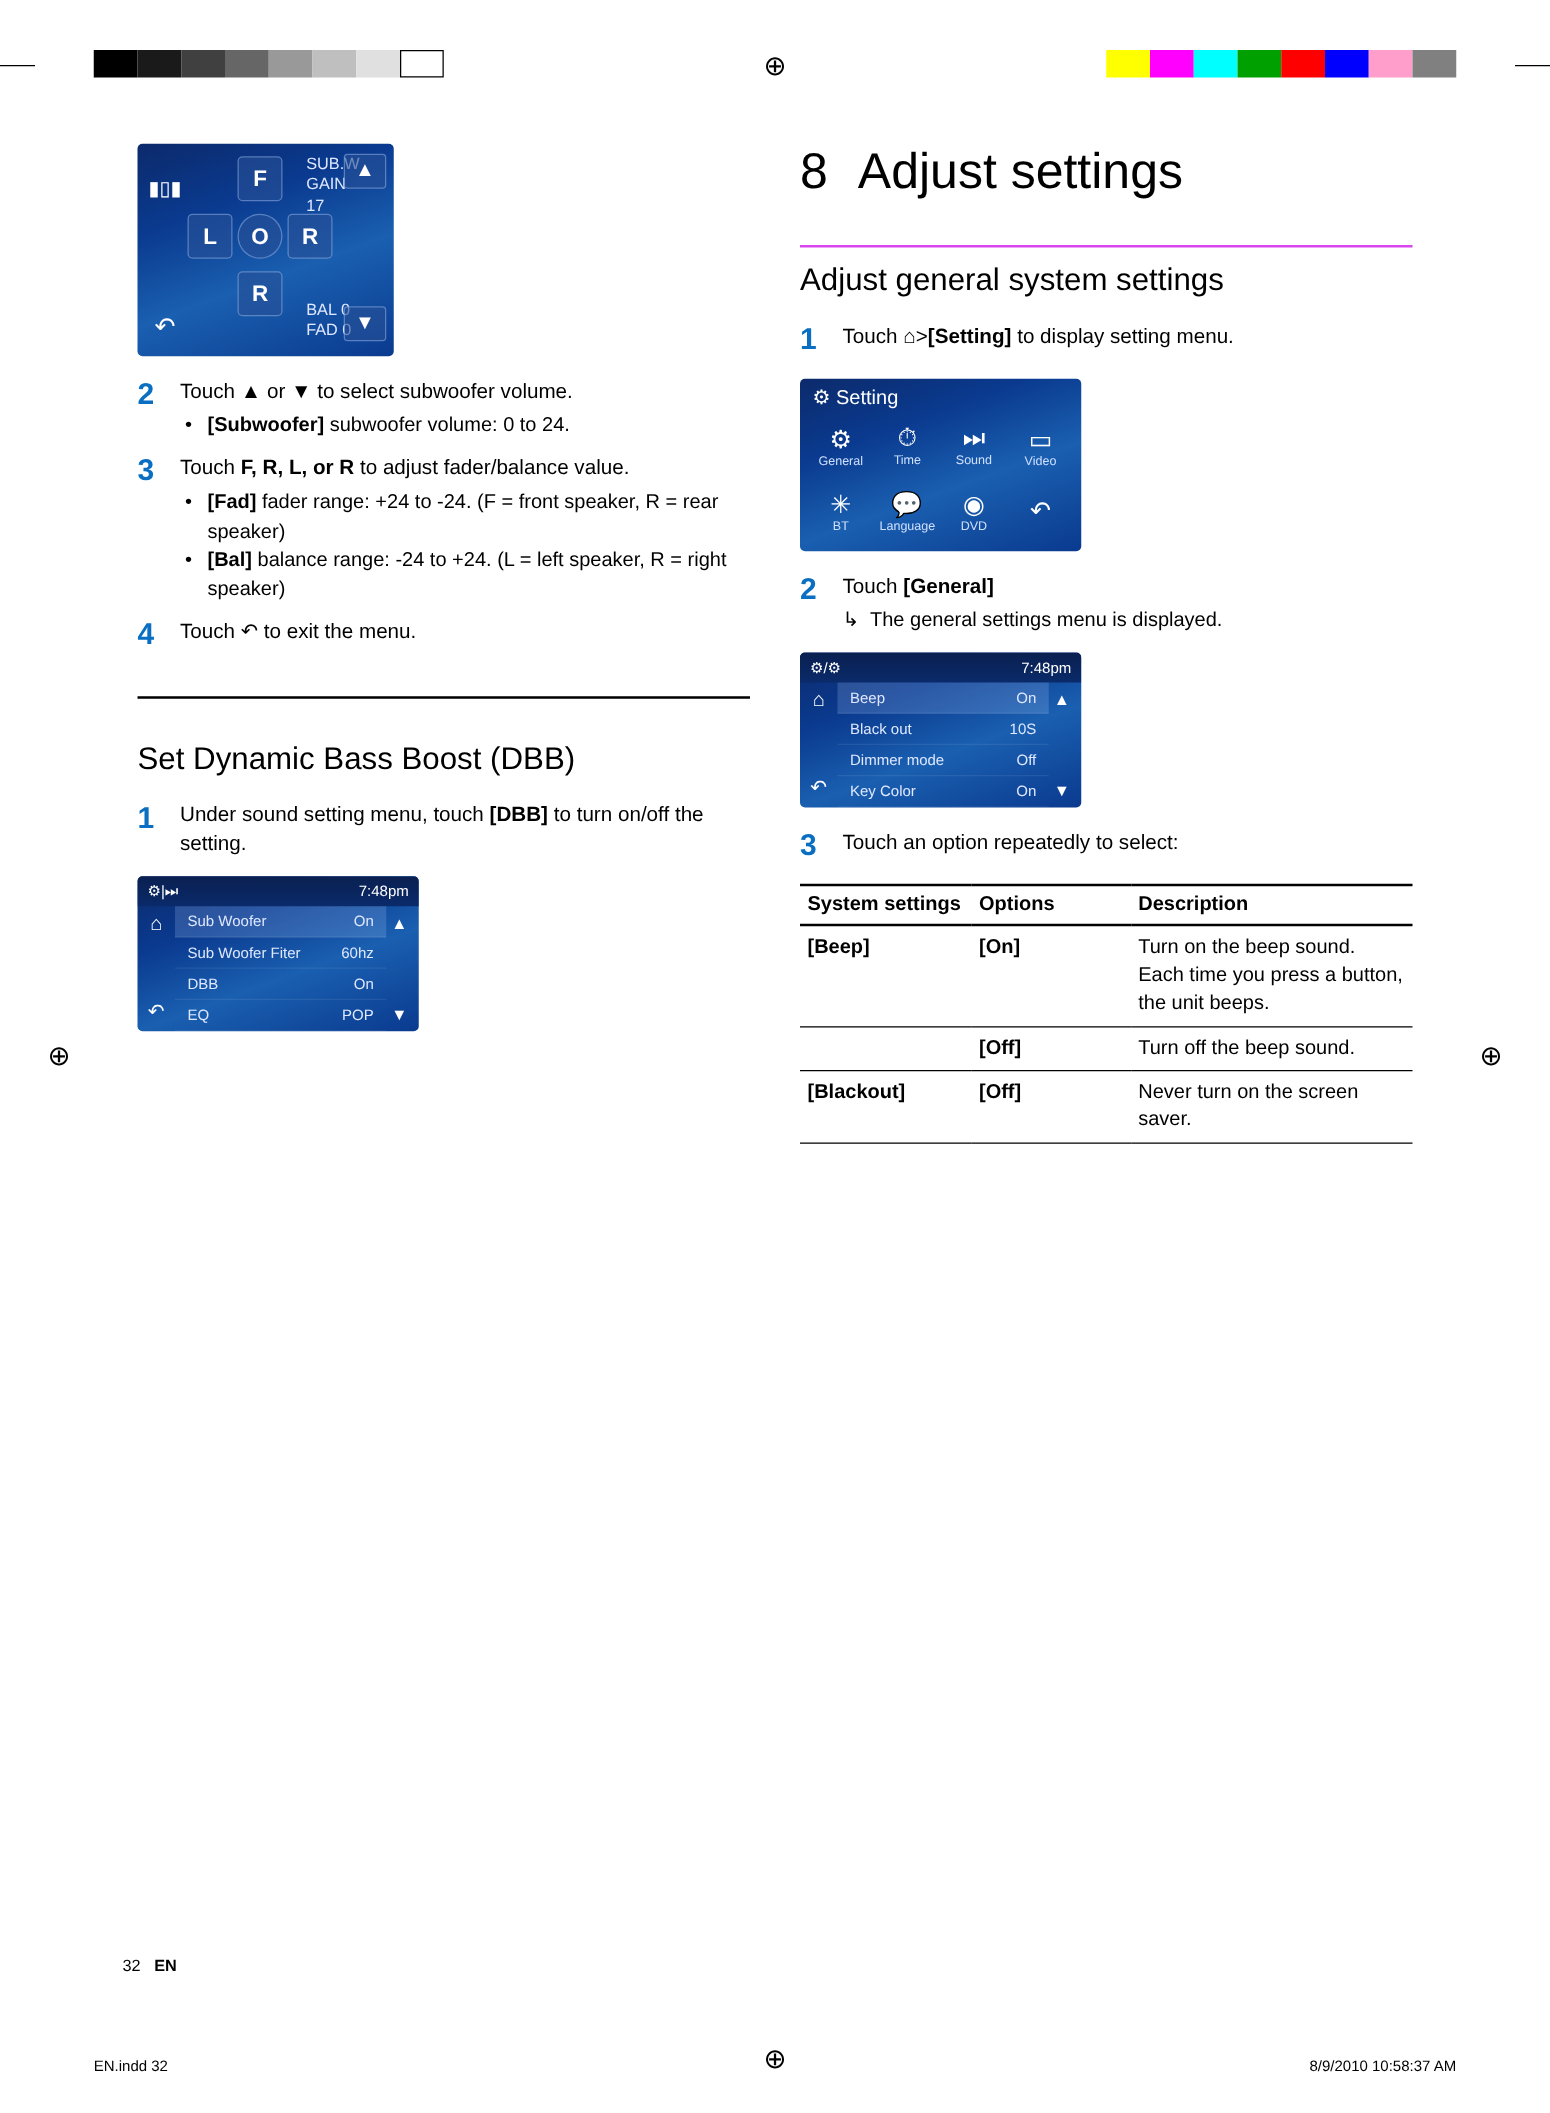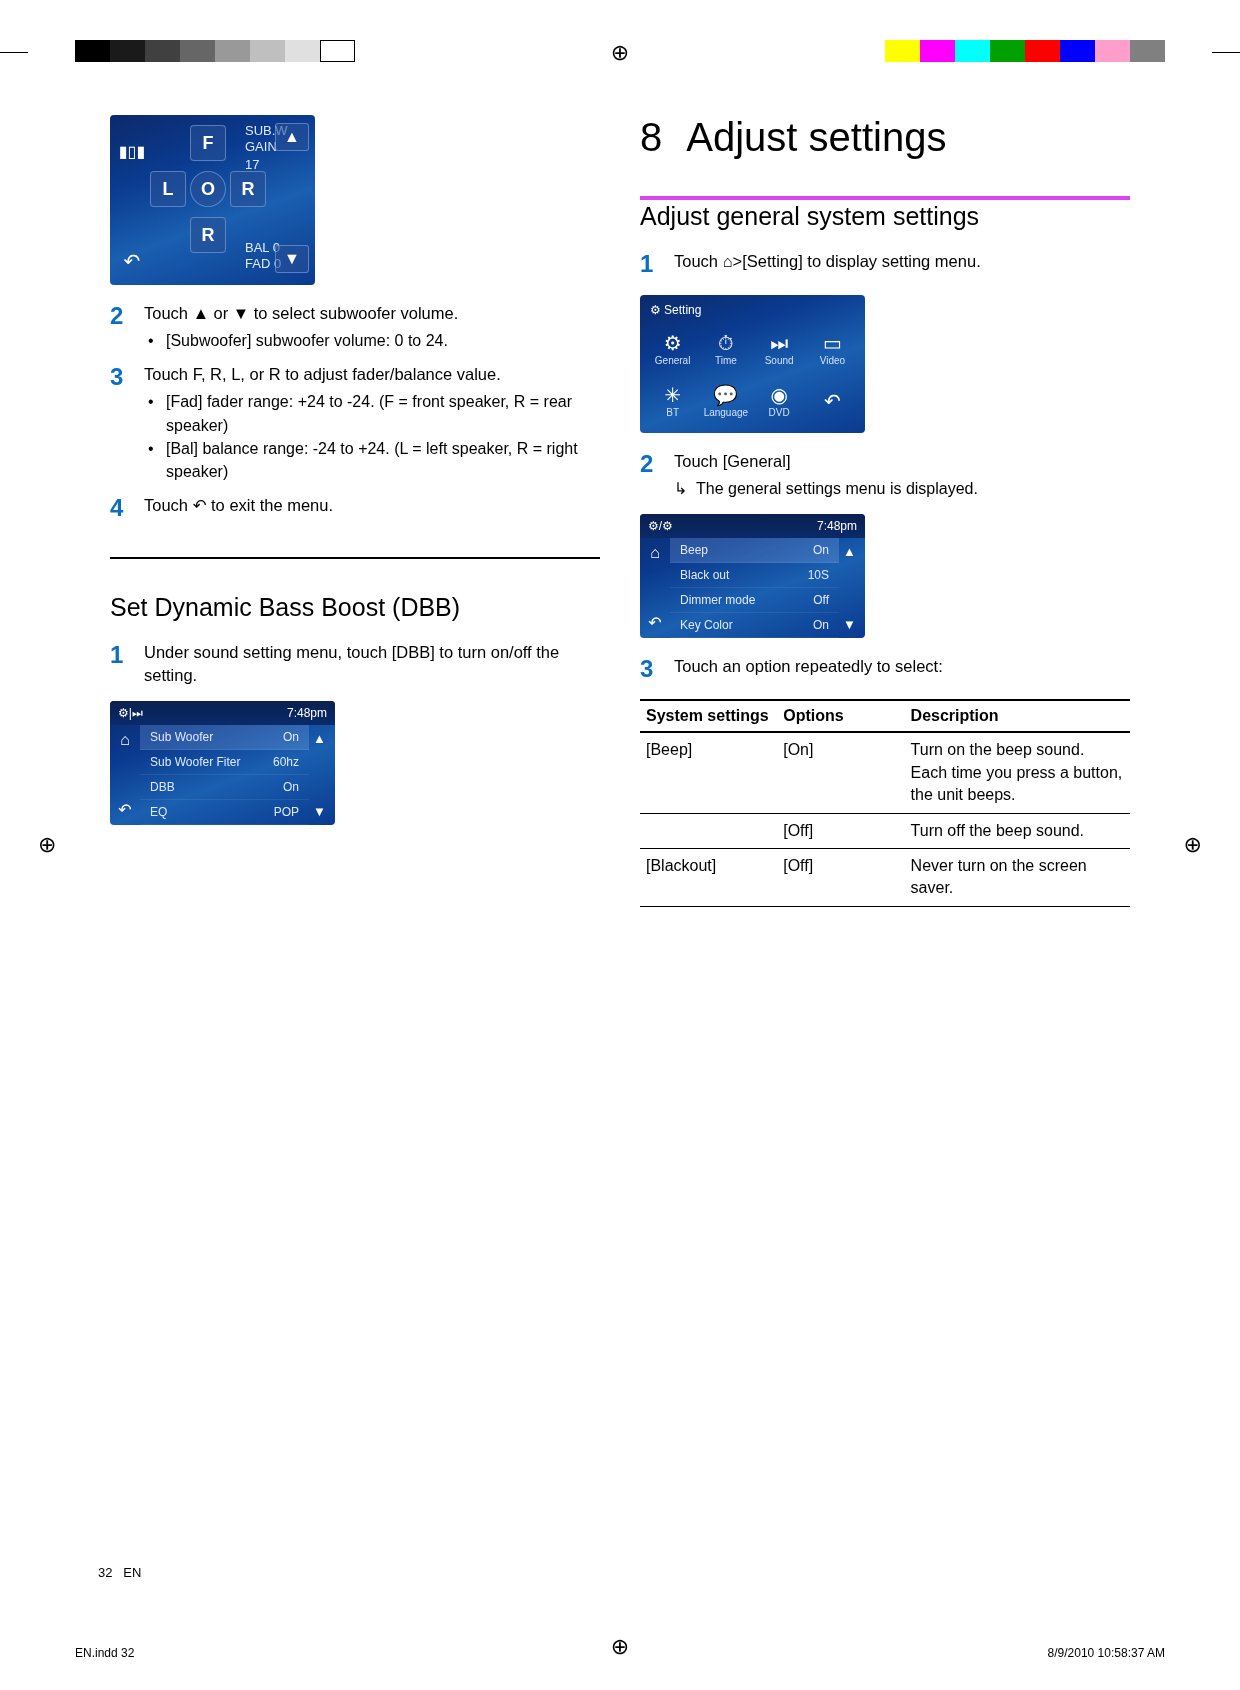--- a/index.html
+++ b/index.html
@@ -45,39 +45,39 @@
   .ss-list .hdr { height:24px; background:linear-gradient(#0a2050,#0a2a6a); display:flex; align-items:center; justify-content:space-between; padding:0 8px; font-size:12px; color:#fff; }
   .ss-list .body { display:flex; }
   .ss-list .side { width:30px; display:flex; flex-direction:column; justify-content:space-between; padding:6px 0; align-items:center; }
   .ss-list .rows { flex:1; }
   .ss-list .row { display:flex; justify-content:space-between; padding:5px 10px; font-size:12px; border-bottom:1px solid rgba(255,255,255,.08); }
   .ss-list .row.sel { background:rgba(180,210,255,.2); }
   .ss-list .arrows { width:26px; display:flex; flex-direction:column; justify-content:space-between; padding:6px 4px; }
   .tri { color:#fff; font-size:13px; }
 
   .ss-grid { width:225px; padding:4px; }
-  .ss-grid .hdr { height:22px; font-size:12px; color:#fff; padding:2px 6px; display:flex; align-items:center; gap:4px;}
+  .ss-grid .hdr { height:22px; font-size:16px; color:#fff; padding:2px 6px; display:flex; align-items:center; gap:4px;}
   .ss-grid .grid { display:grid; grid-template-columns:repeat(4,1fr); gap:4px; padding:4px; }
   .ss-grid .tile { height:48px; display:flex; flex-direction:column; align-items:center; justify-content:center; font-size:10px; color:#cfe0ff; }
   .ss-grid .tile .ic { font-size:20px; color:#fff; }
 
   
   h1.chapter { font-size:40px; font-weight:normal; margin:0 0 36px; display:flex; gap:24px; }
   h1.chapter .num { font-weight:normal; }
-  h2.section { font-size:25px; font-weight:normal; border-top:4px solid #d946ef; padding-top:2px; margin:34px 0 16px; }
+  h2.section { font-size:25px; font-weight:normal; border-top:2px solid #d946ef; padding-top:12px; margin:34px 0 16px; }
   .sep { border-top:2px solid #000; margin-top:32px; }
   ol.steps { list-style:none; padding:0; margin:14px 0; }
   ol.steps > li { display:flex; gap:16px; margin-bottom:8px; font-size:16.5px; line-height:1.4; }
   ol.steps > li > .n { color:#0a6fc2; font-size:24px; font-weight:bold; min-width:18px; }
   ol.steps > li > .c { flex:1; padding-top:3px; }
   ul.b { list-style:none; padding:0; margin:4px 0 0; }
   ul.b > li { position:relative; padding-left:22px; font-size:16px; line-height:1.45; }
   ul.b > li::before { content:"•"; position:absolute; left:4px; }
   ul.arrow > li::before { content:"↳"; left:0; }
-  b { font-weight:normal; }
+  b { font-weight:bold; }
 
   table.opts { width:100%; border-collapse:collapse; font-size:16px; margin-top:10px; }
   table.opts th { text-align:left; font-weight:bold; border-top:2px solid #000; border-bottom:2px solid #000; padding:6px 6px; vertical-align:top; }
   table.opts td { border-bottom:1px solid #000; padding:6px 6px; vertical-align:top; line-height:1.4; }
 
   .footer { position:absolute; bottom:110px; left:98px; font-size:13px; }
   .slug { position:absolute; bottom:30px; left:75px; right:75px; display:flex; justify-content:space-between; font-size:12px; font-family:Arial,sans-serif; }
 
 </style>
 </head>

